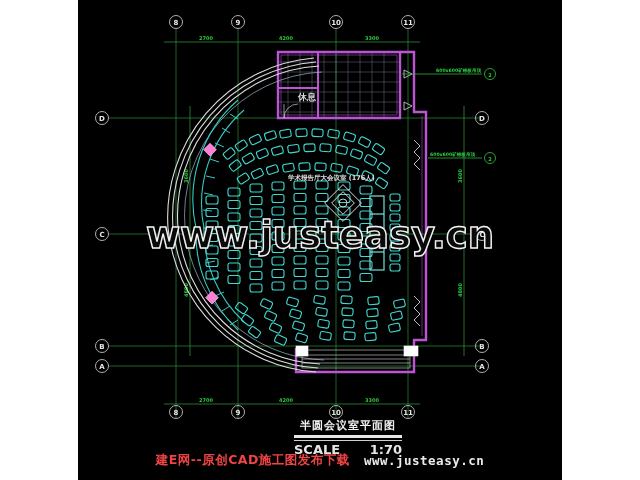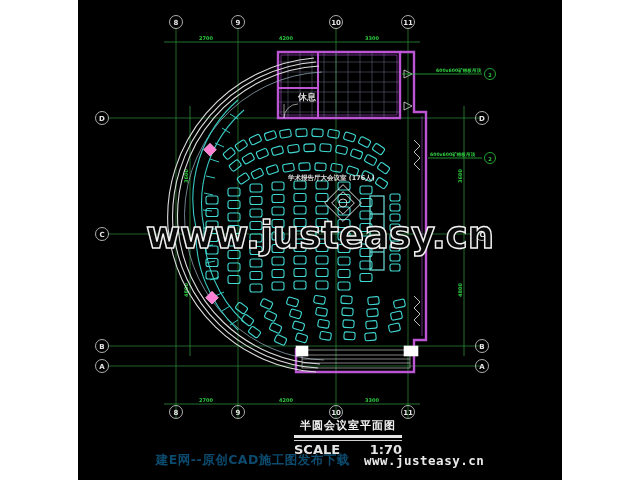--- a/index.html
+++ b/index.html
@@ -97,21 +97,21 @@
     justify-content: center;
     align-items: center;
     gap: 14px;
     color: #e0e0e0;
   }
   #footer-cn {
     font-family: "DejaVu Sans", sans-serif;
     font-size: 12.5px;
     font-weight: bold;
     letter-spacing: 0.5px;
-    color: #0c4a6e;
+    color: #ef4444;
   }
   #footer-url {
     font-family: "DejaVu Sans Mono", monospace;
     font-size: 12.5px;
     font-weight: bold;
     letter-spacing: 0.5px;
     color: #eaeaea;
   }
   
   #footer-band {

